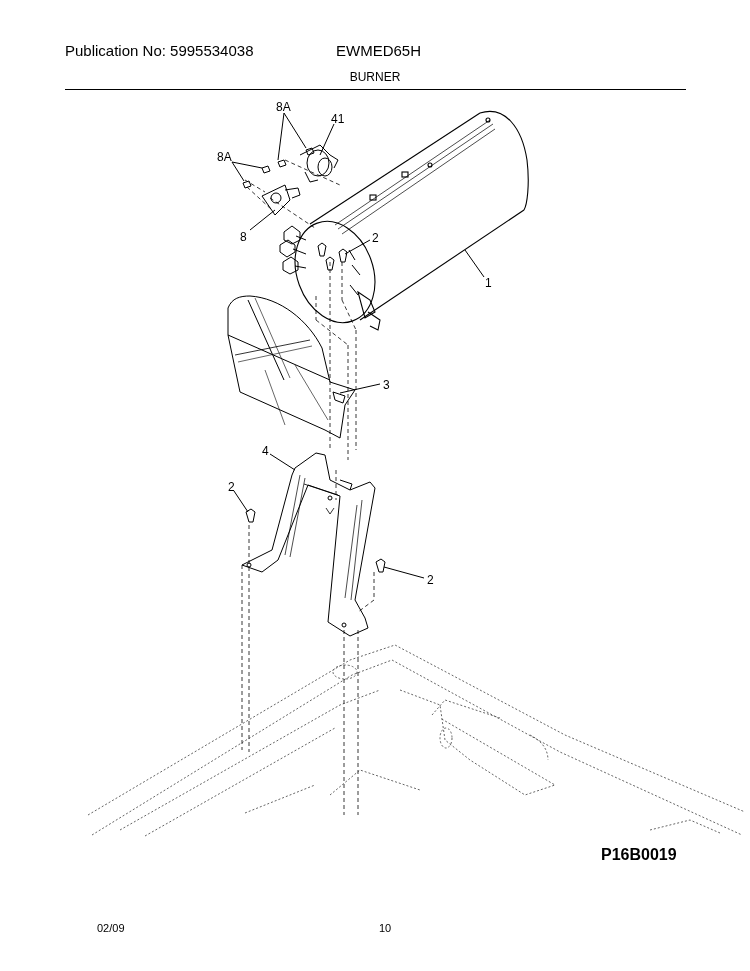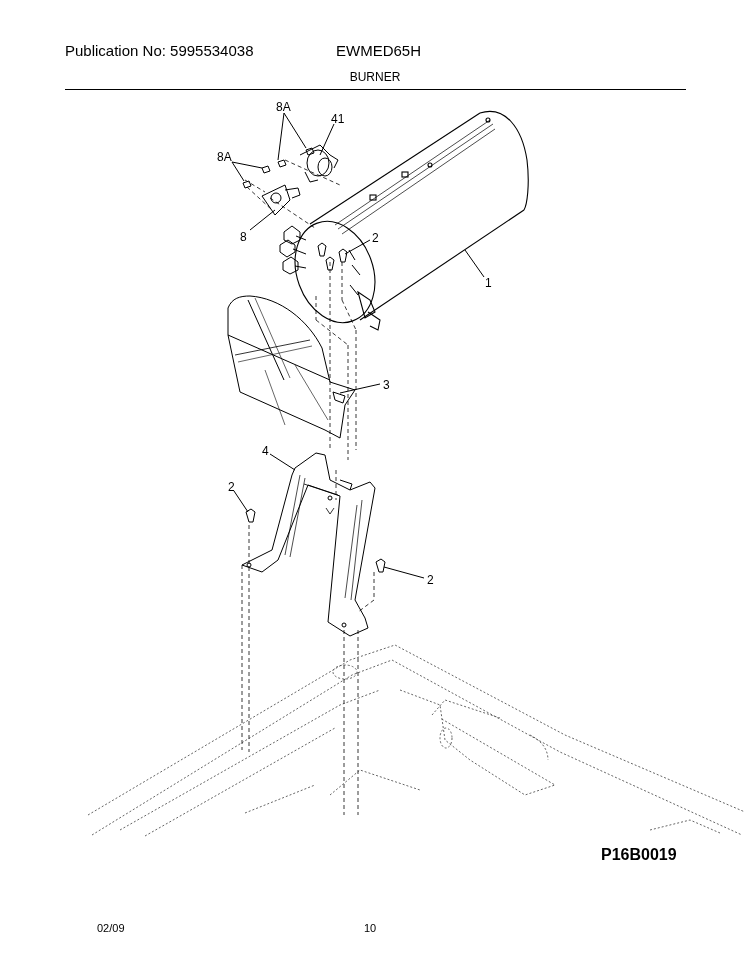--- a/index.html
+++ b/index.html
@@ -8,21 +8,21 @@
   .hdr { position: absolute; font-size: 15px; top: 42px; }
   #pub { left: 65px; }
   #model { left: 336px; }
   #section { position: absolute; top: 70px; left: 0; width: 750px; text-align: center; font-size: 12px; }
   #rule { position: absolute; left: 65px; top: 89px; width: 621px; height: 1px; background: #000; }
   #diagram { position: absolute; left: 0; top: 0; }
   .lbl { position: absolute; font-size: 12px; font-weight: normal; font-family: "Liberation Sans", sans-serif; }
   #figcode { position: absolute; left: 601px; top: 846px; font-size: 16px; font-weight: bold; }
   .ftr { position: absolute; top: 922px; font-size: 11px; }
   #date { left: 65px; margin-left: 32px; }
-  #page { left: 364px; text-align: center; }
+  #page { left: 379px; text-align: center; }
 </style>
 </head>
 <body>
 
 <div class="hdr" id="pub">Publication No: 5995534038</div>
 <div class="hdr" id="model">EWMED65H</div>
 <div id="section">BURNER</div>
 <div id="rule"></div>
 
 <svg id="diagram" width="750" height="971" viewBox="0 0 750 971" fill="none" stroke="#000" stroke-width="1">

